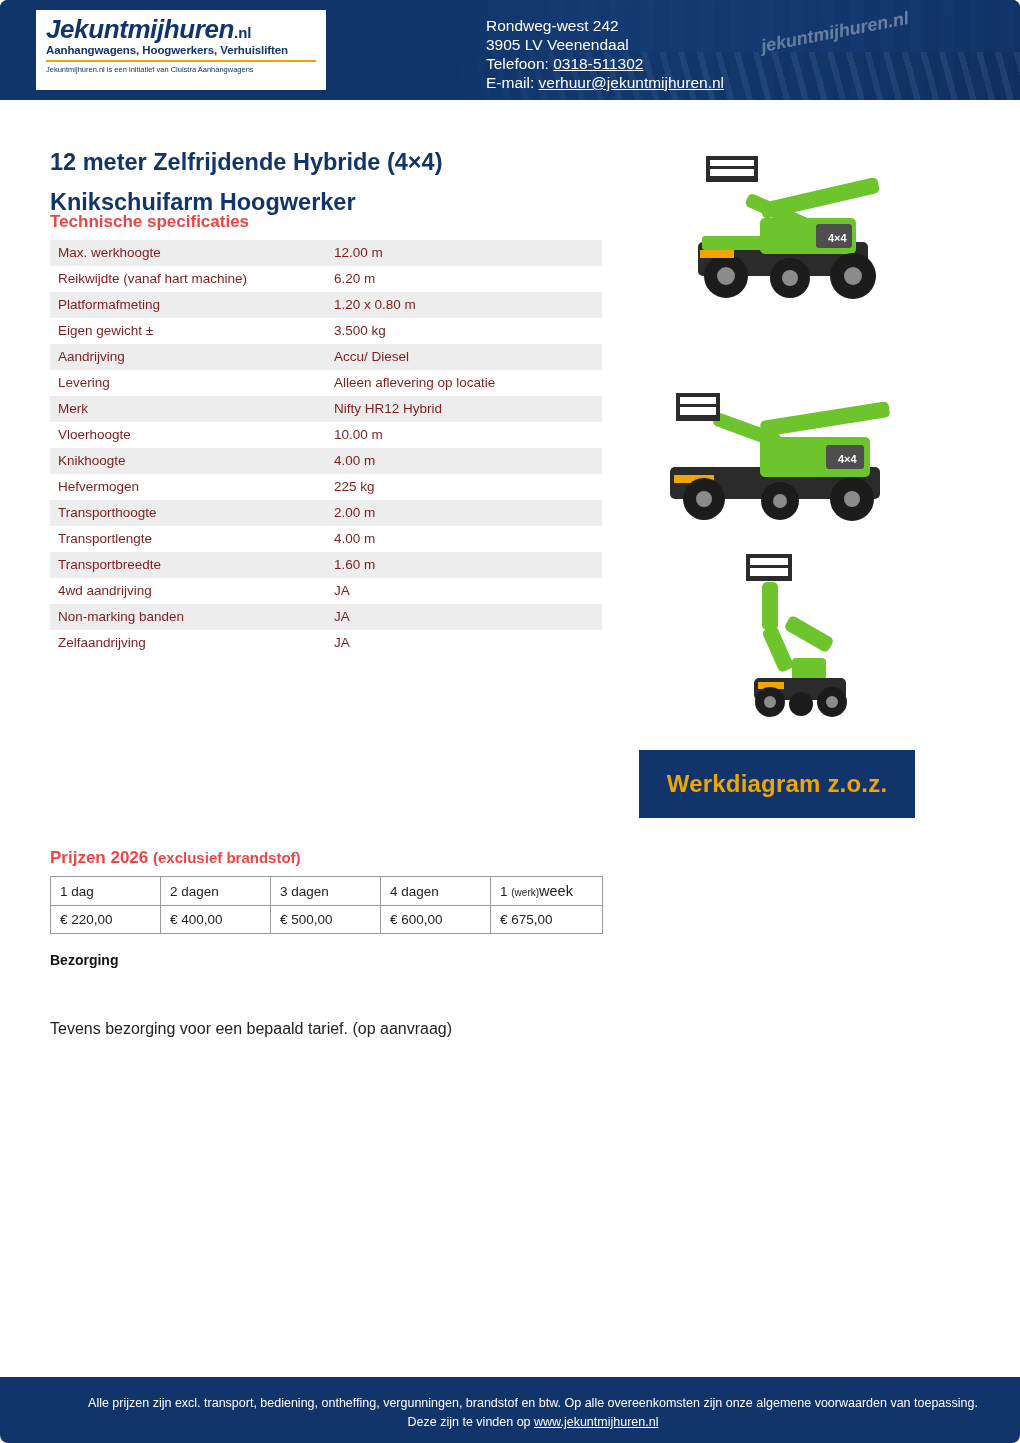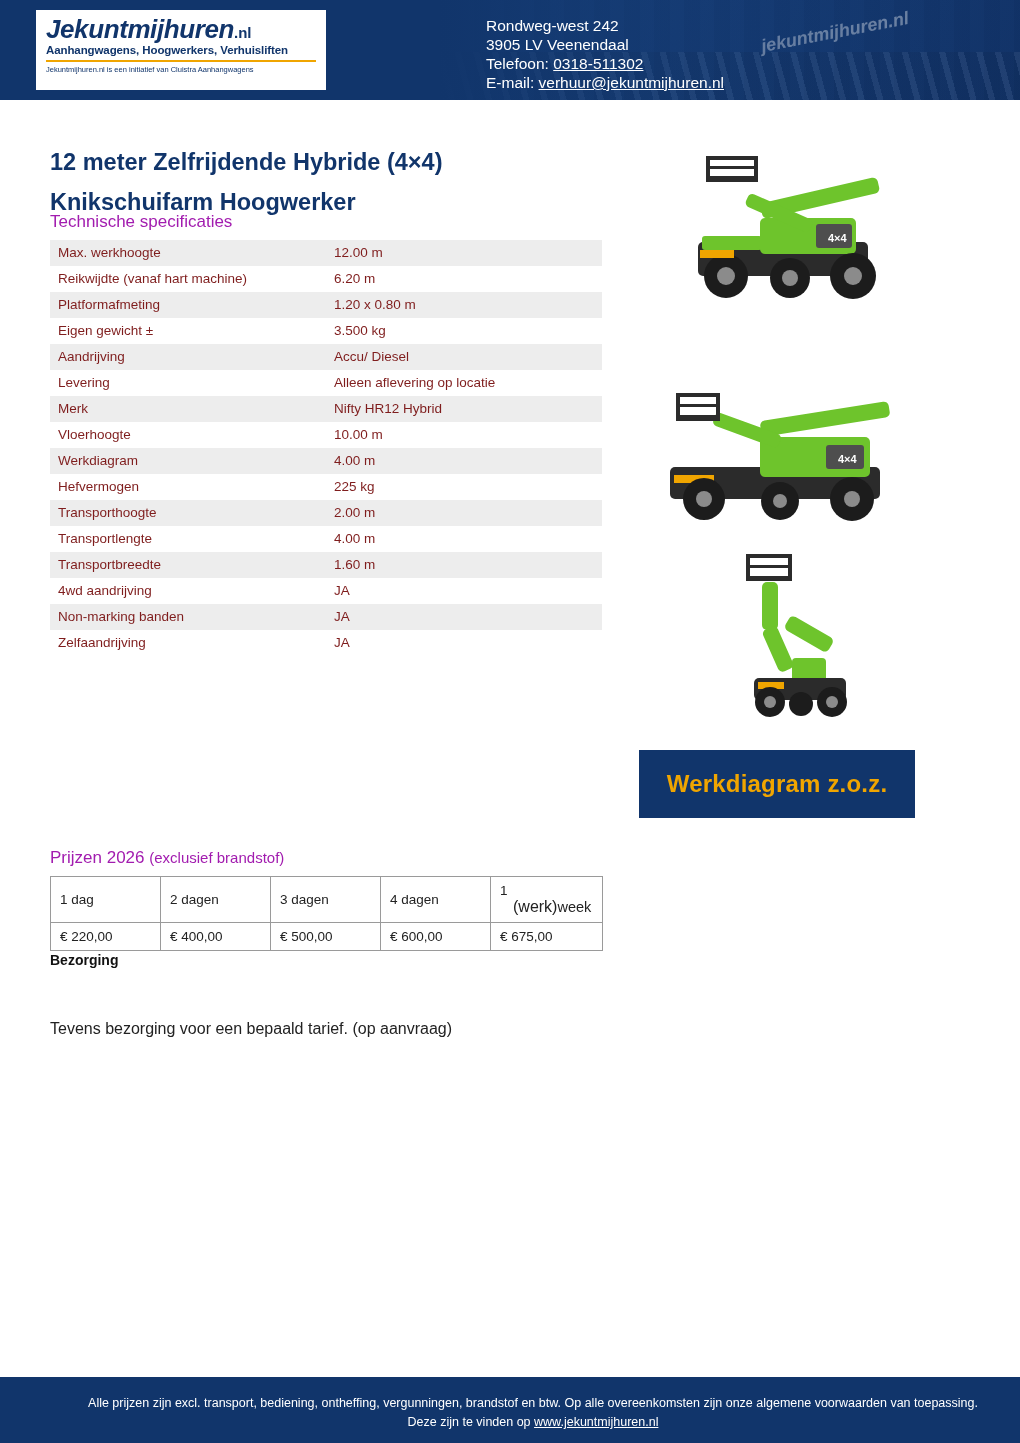--- a/index.html
+++ b/index.html
@@ -9,20 +9,21 @@
     background: #ffffff;
     font-family: "Liberation Sans", sans-serif;
   }
   .page {
     position: relative;
     width: 1020px;
     height: 1443px;
     margin: 0 auto;
     background: #ffffff;
     overflow: hidden;
+    border-radius: 8px;
   }
 
   
   .header {
     position: relative;
     width: 1020px;
     height: 100px;
     background: #11356b;
     overflow: hidden;
   }
@@ -123,23 +124,23 @@
     position: absolute;
     left: 50px; top: 42px;
     width: 560px;
     color: #11356b;
     font-size: 23.5px;
     font-weight: bold;
     line-height: 40px;
   }
 
   .section-head {
-    color: #a21caf;
+    color: #ef4444;
     font-size: 17px;
-    font-weight: normal;
+    font-weight: bold;
   }
 
   .spec-head {
     position: absolute;
     left: 50px; top: 112px;
   }
 
   .spec-table {
     position: absolute;
     left: 50px; top: 140px;
@@ -171,21 +172,21 @@
     font-size: 13.5px;
     color: #222222;
   }
   .price-table td {
     border: 1px solid #9a9a9a;
     padding: 6px 9px;
     width: 110px;
     height: 28px;
   }
   .price-table td.wide { width: 112px; }
-  .price-table .werk-small { font-size: 16px; margin-left: 13px; }
+  .price-table .werk-small { font-size: 10px; }
   .price-table .werk-big { font-size: 14.5px; }
 
   .bezorging-head {
     position: absolute;
     left: 50px; top: 852px;
     font-size: 14px;
     font-weight: bold;
     color: #111111;
   }
   .bezorging-text {
@@ -305,21 +306,21 @@
           </tr>
         <tr class="alt">
             <td class="k">Merk</td>
             <td>Nifty HR12 Hybrid</td>
           </tr>
         <tr>
             <td class="k">Vloerhoogte</td>
             <td>10.00 m</td>
           </tr>
         <tr class="alt">
-            <td class="k">Werkdiagram</td>
+            <td class="k">Knikhoogte</td>
             <td>4.00 m</td>
           </tr>
         <tr>
             <td class="k">Hefvermogen</td>
             <td>225 kg</td>
           </tr>
         <tr class="alt">
             <td class="k">Transporthoogte</td>
             <td>2.00 m</td>
           </tr>

